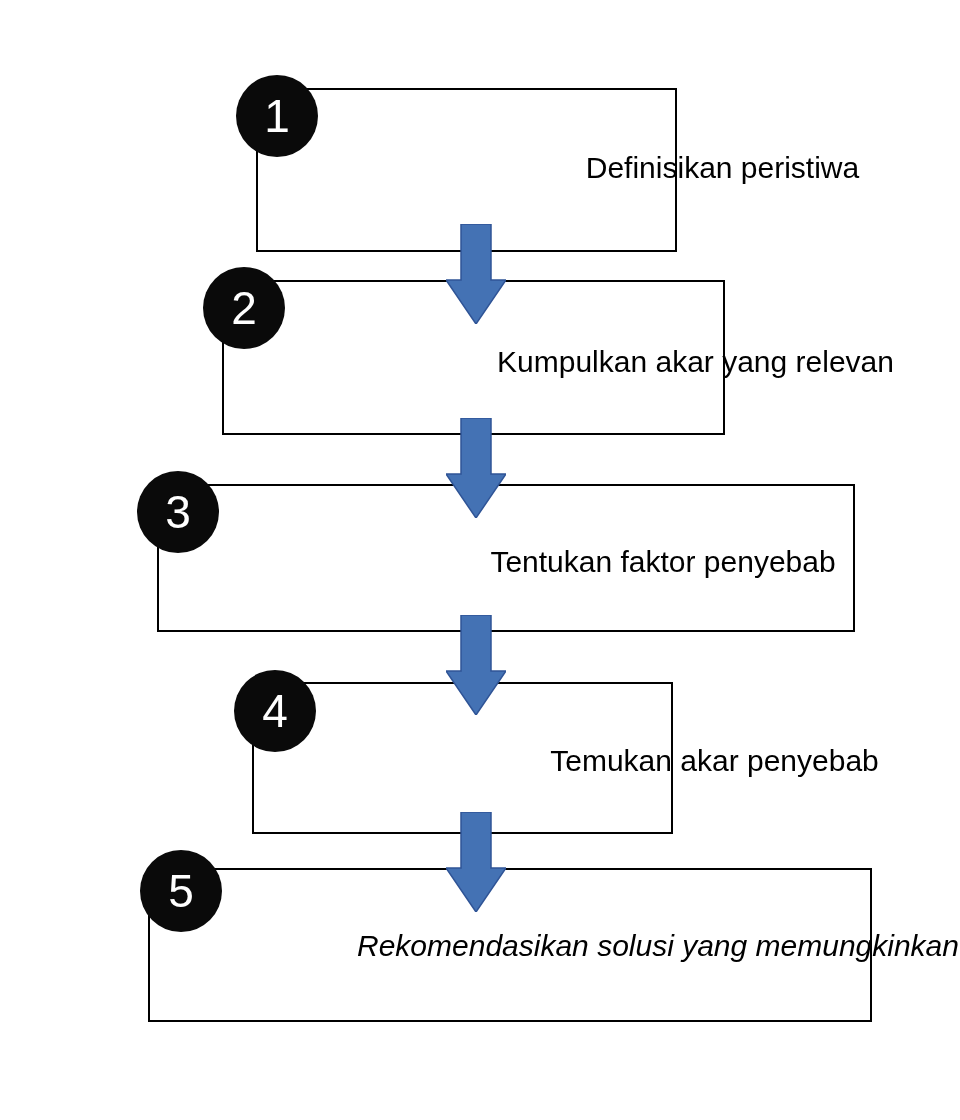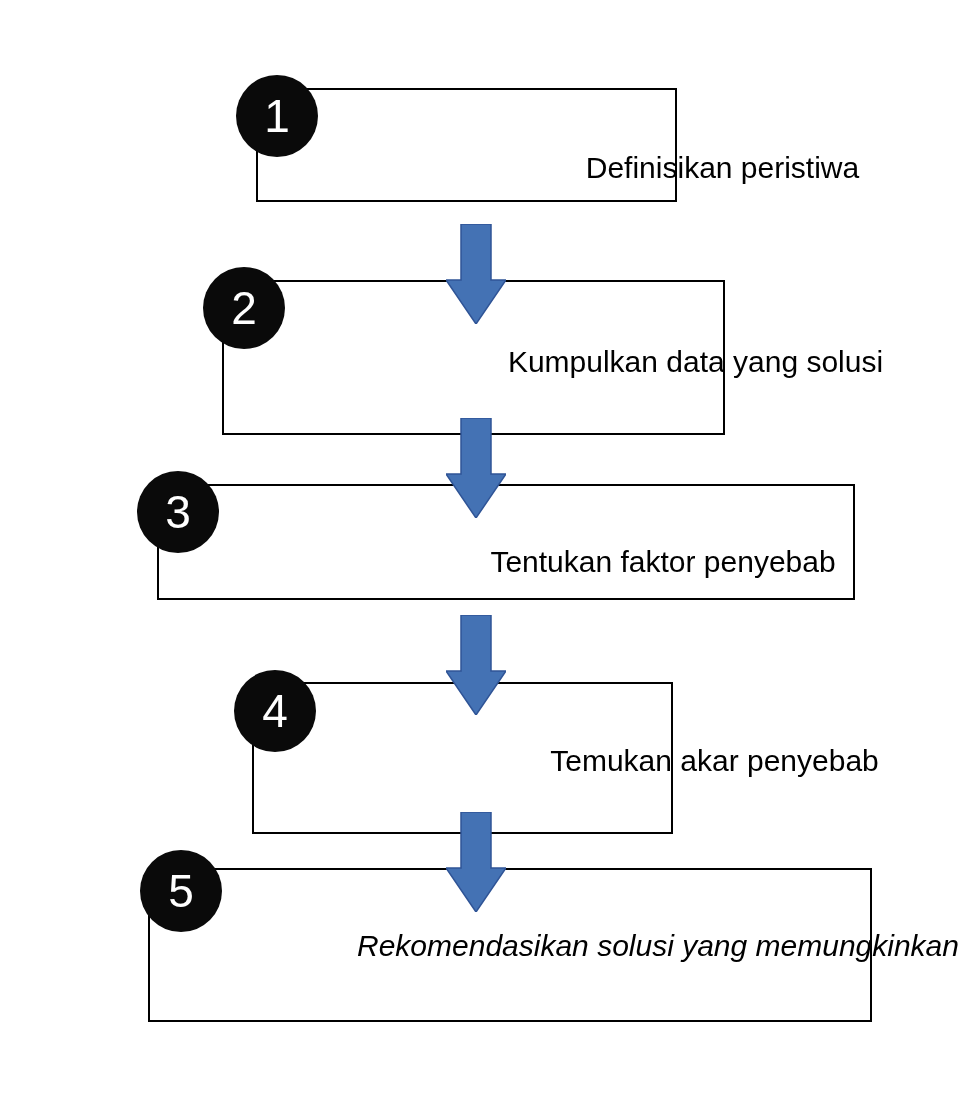--- a/index.html
+++ b/index.html
@@ -82,31 +82,31 @@
     <div class="connector" style="left: 446px; top: 615px; width: 60px; height: 100px;">
       <svg width="60" height="100" viewBox="0 0 60 100">
         <polygon points="15,0 45,0 45,56.00000000000001 60,56.00000000000001 30,100 0,56.00000000000001 15,56.00000000000001" fill="#4472B4" stroke="#2F5496" stroke-width="1.5" stroke-linejoin="miter"></polygon>
       </svg>
     </div>
     <div class="connector" style="left: 446px; top: 812px; width: 60px; height: 100px;">
       <svg width="60" height="100" viewBox="0 0 60 100">
         <polygon points="15,0 45,0 45,56.00000000000001 60,56.00000000000001 30,100 0,56.00000000000001 15,56.00000000000001" fill="#4472B4" stroke="#2F5496" stroke-width="1.5" stroke-linejoin="miter"></polygon>
       </svg>
     </div>
-    <div class="step" style="left: 256px; top: 88px; width: 421px; height: 114px;">
+    <div class="step" style="left: 256px; top: 88px; width: 421px; height: 164px;">
       <div class="step-box"></div>
       <div class="step-label" style="position: absolute; left: 256px; width: 421px; top: 63px;">Definisikan peristiwa</div>
     </div>
     <div class="step-badge" style="left: 236px; top: 75px;">1</div>
     <div class="step" style="left: 222px; top: 280px; width: 503px; height: 155px;">
       <div class="step-box"></div>
-      <div class="step-label" style="position: absolute; left: 222px; width: 503px; top: 65px;">Kumpulkan data yang solusi</div>
+      <div class="step-label" style="position: absolute; left: 222px; width: 503px; top: 65px;">Kumpulkan akar yang relevan</div>
     </div>
     <div class="step-badge" style="left: 203px; top: 267px;">2</div>
-    <div class="step" style="left: 157px; top: 484px; width: 698px; height: 116px;">
+    <div class="step" style="left: 157px; top: 484px; width: 698px; height: 148px;">
       <div class="step-box"></div>
       <div class="step-label" style="position: absolute; left: 157px; width: 698px; top: 61px;">Tentukan faktor penyebab</div>
     </div>
     <div class="step-badge" style="left: 137px; top: 471px;">3</div>
     <div class="step" style="left: 252px; top: 682px; width: 421px; height: 152px;">
       <div class="step-box"></div>
       <div class="step-label" style="position: absolute; left: 252px; width: 421px; top: 62px;">Temukan akar penyebab</div>
     </div>
     <div class="step-badge" style="left: 234px; top: 670px;">4</div>
     <div class="step" style="left: 148px; top: 868px; width: 724px; height: 154px; font-style: italic;">

